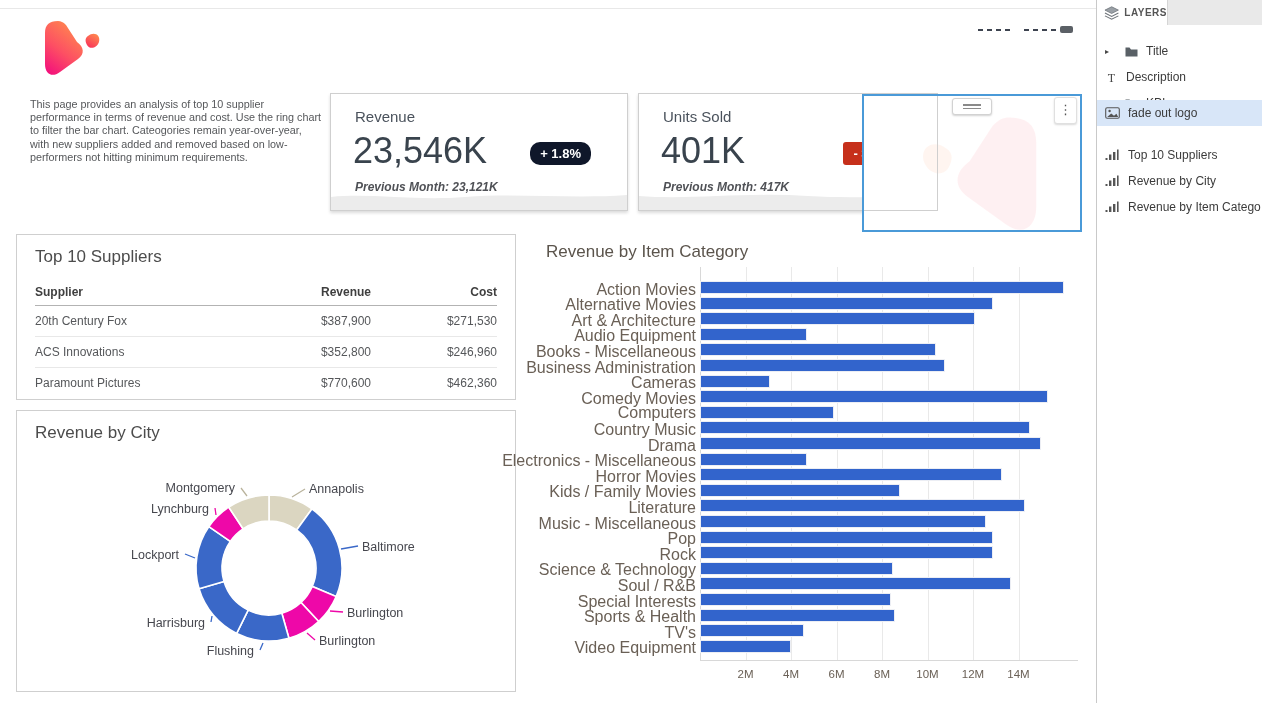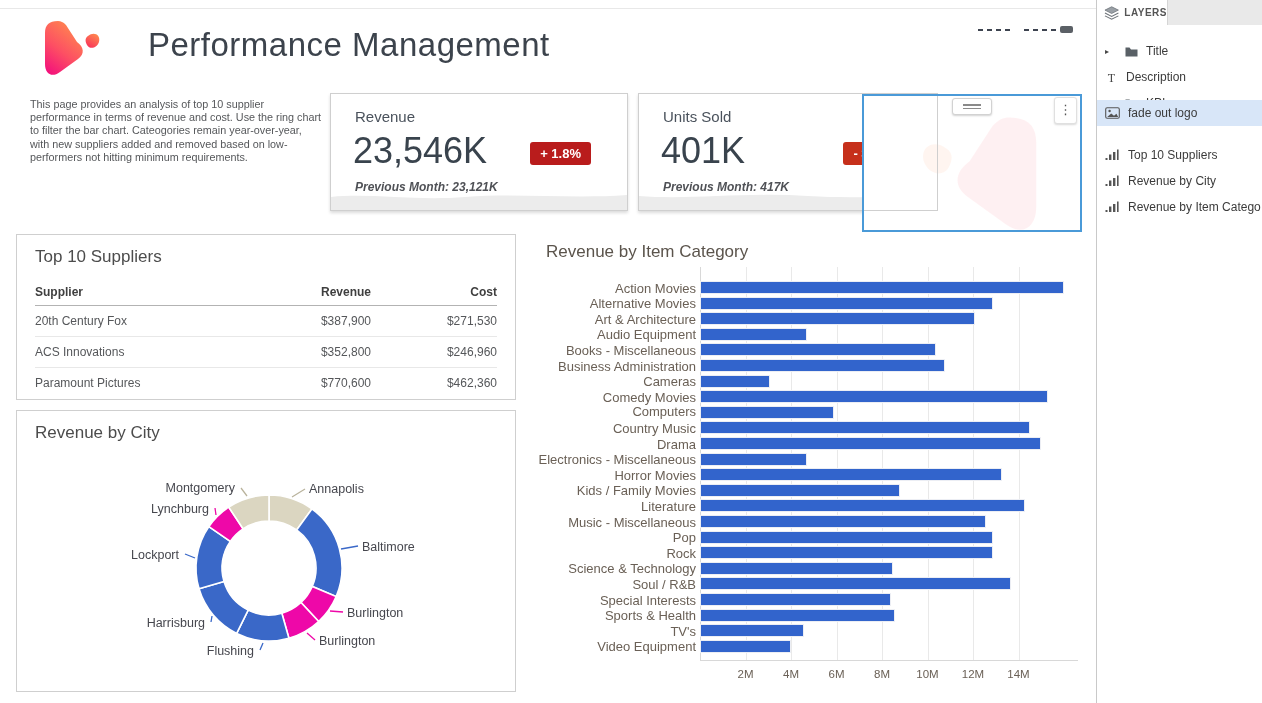--- a/index.html
+++ b/index.html
@@ -36,21 +36,21 @@
   .trow{height:30px;border-bottom:1px solid #e8e8e8;font-size:12px;color:#55575a;}
   .trow:last-child{border-bottom:none;}
   .tcell.num,.thead .num{text-align:right;}
 
   
   .city-title{position:absolute;left:18px;top:12px;}
   .city-label{position:absolute;font-size:12.5px;color:#46474e;white-space:nowrap;}
 
   
   .bar-title{position:absolute;left:16px;top:6px;font-size:17px;color:#5b544c;}
-  .bar-label{position:absolute;right:394px;font-size:13px;color:#6a6056;white-space:nowrap;text-align:right;}
+  .bar-label{position:absolute;right:394px;font-size:16px;color:#6a6056;white-space:nowrap;text-align:right;}
   .bar{position:absolute;background:#3264cc;height:11px;border:1px solid #eceef4;box-sizing:content-box;}
   .gridline{position:absolute;width:1px;background:#e9e9e9;}
   .axisline-v{position:absolute;width:1px;background:#d8d8d8;}
   .axisline-h{position:absolute;height:1px;background:#d8d8d8;}
   .tick{position:absolute;width:44px;text-align:center;font-size:11.5px;color:#6a6056;}
 
   
   .overlay-bg{position:absolute;left:863px;top:95px;width:220px;height:137px;background:#fff;z-index:5;overflow:hidden;}
   .card2-redraw{position:absolute;left:638px;top:93px;width:300px;height:118px;border:1px solid #cfcfcf;box-sizing:border-box;background:transparent;pointer-events:none;z-index:6;}
   .sel-border{position:absolute;left:862px;top:94px;width:220px;height:138px;border:2px solid #4a9ad8;box-sizing:border-box;z-index:7;}
@@ -86,40 +86,39 @@
         </linearGradient>
         <linearGradient id="lg2" x1="0.8" y1="0" x2="0.2" y2="1">
           <stop offset="0" stop-color="#ff8a4e"></stop>
             <stop offset="1" stop-color="#f8305a"></stop>
         </linearGradient>
       </defs>
       <path d="M22,7 C13,7 9,11 9,19 L9,50 C9,60 16,64 24,58 L42,45 C49,40 48,33 41,28 L30,11 C27,8 25,7 22,7 Z" fill="url(#lg1)"></path>
       <path d="M52,22 C58,17 65,21 63,28 C61,34 54,36 51,31 C49,27 49,24 52,22 Z" fill="url(#lg2)"></path>
     </svg>
   </div>
-  <div class="page-title">Performance Management</div>
   <div class="description">This page provides an analysis of top 10 supplier performance in terms of revenue and cost. Use the ring chart to filter the bar chart. Cateogories remain year-over-year, with new suppliers added and removed based on low-performers not hitting minimum requirements.</div>
 
   <div class="mini-marks">
     <i class="dash"></i>
       <i class="dash"></i>
       <i class="dash"></i>
       <i class="dash"></i>
     <i class="gap"></i>
     <i class="dash"></i>
       <i class="dash"></i>
       <i class="dash"></i>
       <i class="dash"></i>
     <i class="pill"></i>
   </div>
 
   <div class="card" style="left:330px;top:93px;width:298px;height:118px;">
     <div class="kpi-label">Revenue</div>
     <div class="kpi-value">23,546K</div>
-    <div class="kpi-badge" style="background: #b91c1c;">+ 1.8%</div>
+    <div class="kpi-badge" style="background: #0f172a; border-radius: 10px;">+ 1.8%</div>
     <div class="kpi-prev">Previous Month: 23,121K</div>
     <svg class="kpi-wave" viewBox="0 0 298 24" preserveAspectRatio="none">
         <path d="M0,11 C40,7 85,15 135,11 C185,7 245,13 298,9 L298,24 L0,24 Z" fill="#ececec"></path>
       </svg>
   </div>
 
   <div class="card" style="left:638px;top:93px;width:300px;height:118px;">
     <div class="kpi-label">Units Sold</div>
     <div class="kpi-value">401K</div>
     <div class="kpi-badge" style="background: rgb(198, 48, 27);">- 3.6%</div>

